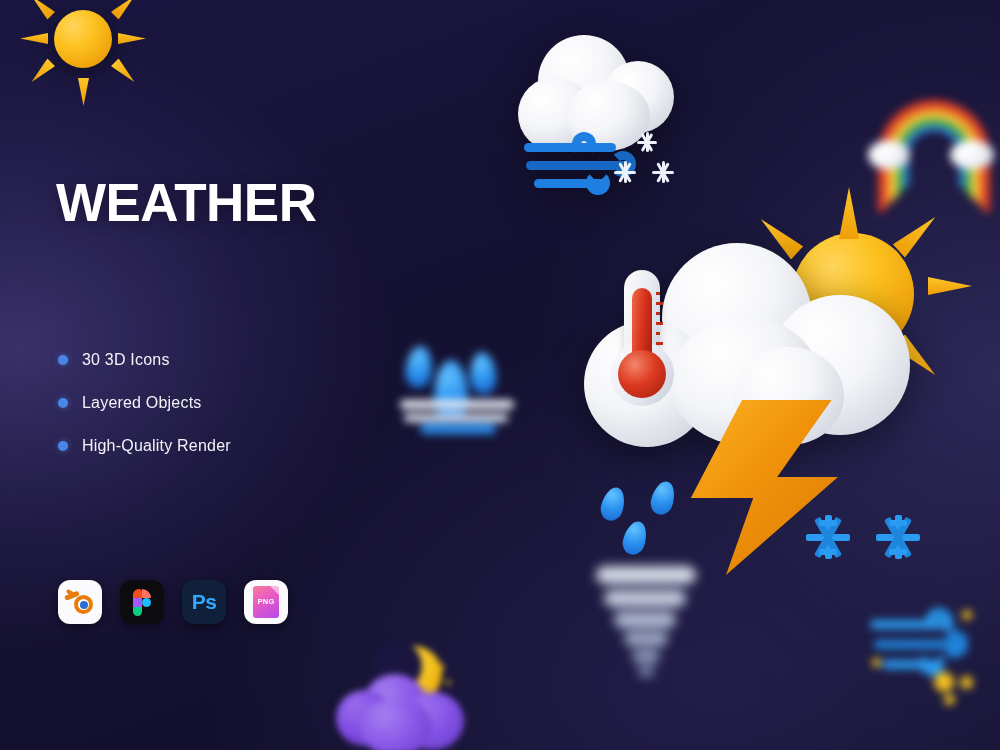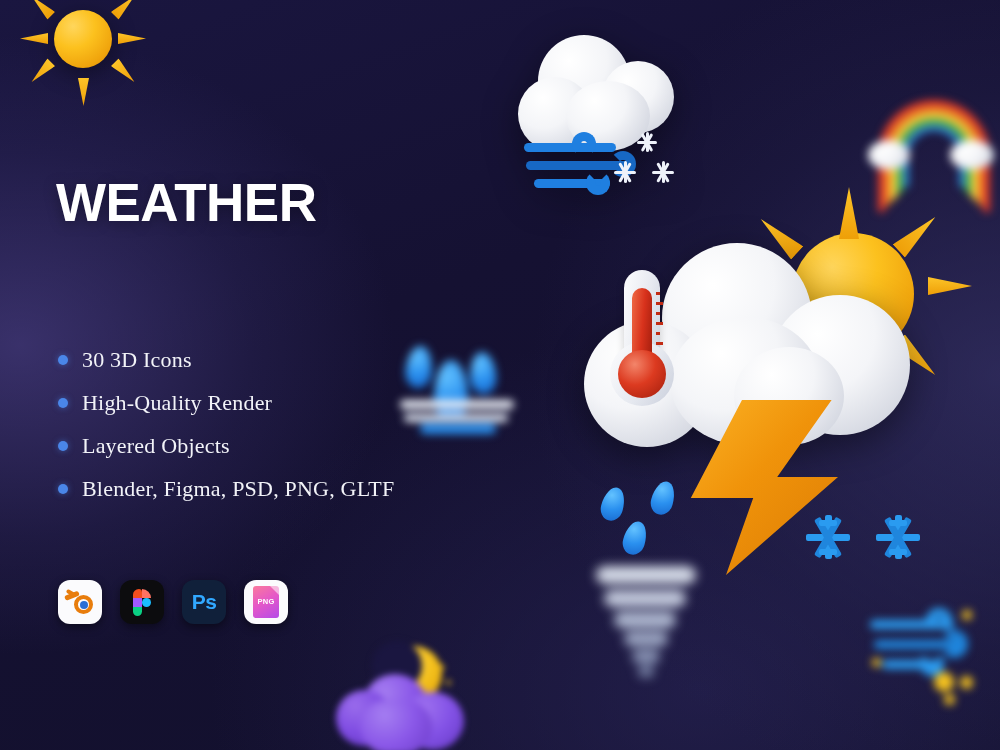--- a/index.html
+++ b/index.html
@@ -24,21 +24,21 @@
     line-height:70px;white-space:nowrap;
     text-shadow:0 2px 14px rgba(0,0,0,.35);
     text-align:right;
   }
   .features{position:absolute;left:58px;top:338px;}
   .feat{display:flex;align-items:center;height:43px;}
   .feat .dot{
     width:10px;height:10px;border-radius:50%;background:#4a86e8;
     margin-right:14px;flex:none;box-shadow:0 0 6px rgba(74,134,232,.55);
   }
-  .feat .txt{color:#f2f3f8;font-size:22px;letter-spacing:.2px;white-space:nowrap;font-family:Liberation Serif, serif;}
+  .feat .txt{color:#f2f3f8;font-size:16px;letter-spacing:.2px;white-space:nowrap;}
 
   
   .badges{position:absolute;left:58px;top:580px;display:flex;gap:18px;}
   .badge{
     width:44px;height:44px;border-radius:12px;position:relative;
     display:flex;align-items:center;justify-content:center;overflow:hidden;
     box-shadow:0 3px 10px rgba(0,0,0,.45);
   }
   .badge-blender{background:#fbfbfd;}
   .badge-figma{background:#0c0c0e;}
@@ -300,29 +300,25 @@
     <div class="line">WEATHER</div>
   </div>
 
   <div class="features">
     <div class="feat">
       <span class="dot"></span>
       <span class="txt">30 3D Icons</span>
     </div>
     <div class="feat">
       <span class="dot"></span>
-      <span class="txt">High-Quality Render</span>
+      <span class="txt">Layered Objects</span>
     </div>
     <div class="feat">
       <span class="dot"></span>
-      <span class="txt">Layered Objects</span>
-    </div>
-    <div class="feat">
-      <span class="dot"></span>
-      <span class="txt">Blender, Figma, PSD, PNG, GLTF</span>
+      <span class="txt">High-Quality Render</span>
     </div>
   </div>
 
   <div class="badges">
 
     <div class="badge badge-blender">
       <div class="bl-wrap">
         <div class="bl-tail"></div>
         <div class="bl-tail2"></div>
         <div class="bl-ring"></div>

